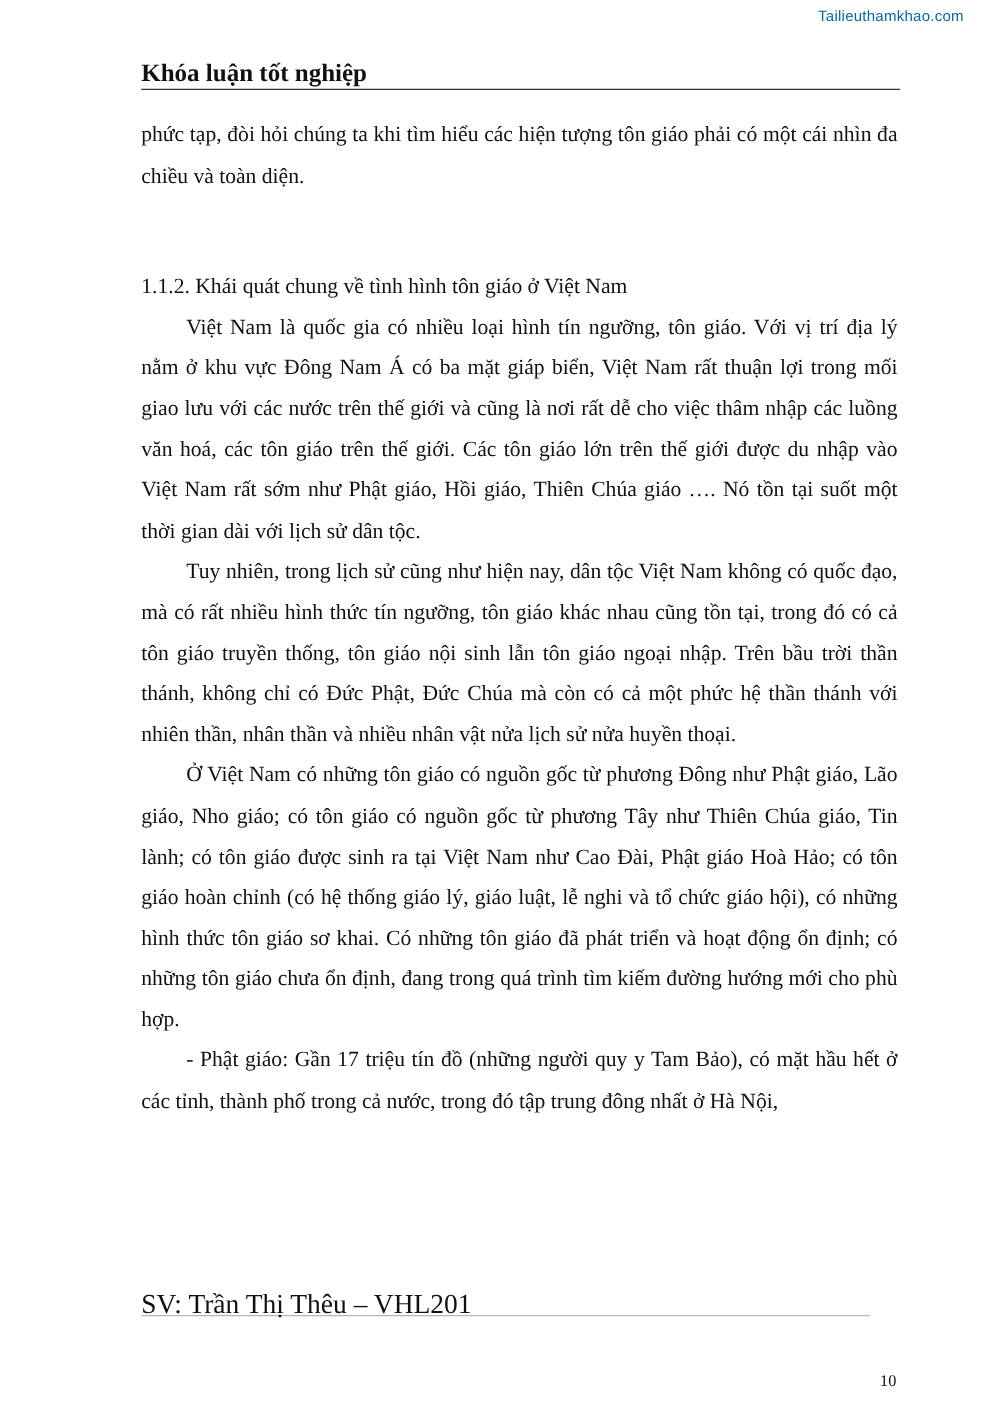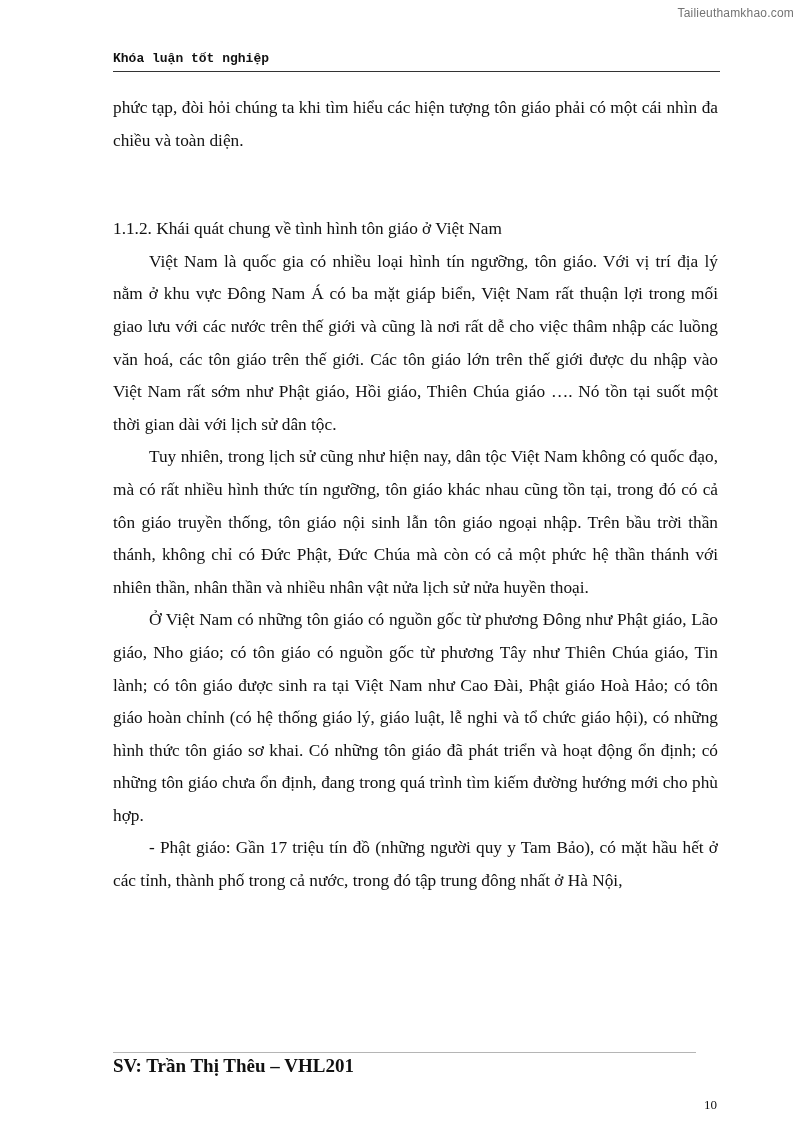--- a/index.html
+++ b/index.html
@@ -11,40 +11,39 @@
       width: 794px;
       height: 1123px;
       position: relative;
       overflow: hidden;
       font-family: "Liberation Serif", "DejaVu Serif", serif;
       color: #111111;
     }
     .watermark {
       position: absolute;
       top: 6px;
-      right: 0;
+      right: 23px;
       font-family: "Liberation Sans", "DejaVu Sans", sans-serif;
       font-size: 12px;
-      color: #737373;
+      color: #0369a1;
       letter-spacing: 0.2px;
     }
     .header {
       position: absolute;
       left: 113px;
       top: 48px;
       width: 607px;
       height: 23px;
       border-bottom: 1px solid #333333;
     }
     .header-title {
       font-weight: bold;
-      font-size: 13px;
+      font-size: 20px;
       line-height: 22px;
       display: block;
-      font-family: Liberation Mono, monospace;
     }
     .body-text {
       position: absolute;
       left: 113px;
       top: 92px;
       width: 605px;
       font-size: 17.3px;
       line-height: 32.6px;
       text-align: justify;
     }
@@ -65,23 +64,23 @@
       position: absolute;
       left: 113px;
       top: 1052px;
       width: 583px;
       height: 0;
       border-top: 1px solid #b5b5b5;
     }
     .footer-text {
       position: absolute;
       left: 113px;
-      top: 1055px;
-      font-weight: bold;
-      font-size: 19px;
+      top: 1032px;
+      font-weight: normal;
+      font-size: 22px;
       line-height: 22px;
     }
     .page-number {
       position: absolute;
       left: 704px;
       top: 1053px;
       font-size: 13px;
       line-height: 16px;
       margin-top: 44px;
     }

